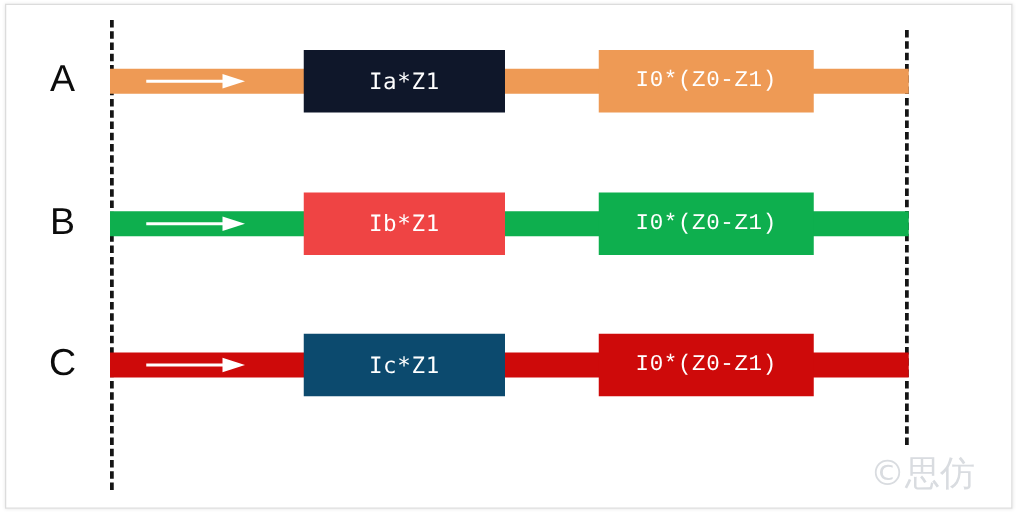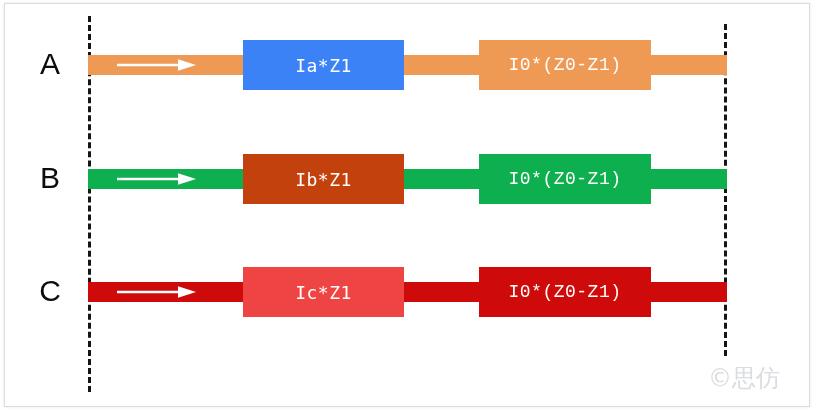--- a/index.html
+++ b/index.html
@@ -100,72 +100,72 @@
   }
 
   
   #watermark {
     position: absolute;
     right: 36px;
     bottom: 18px;
     text-align: center;
     color: #d9dce0;
     font-family: "DejaVu Sans", sans-serif;
-    font-size: 24px;
+    font-size: 28px;
     line-height: 33px;
     user-select: none;
   }
   #watermark div { white-space: nowrap; }
 </style>
 </head>
 <body>
 
 <div id="canvas">
 
   <div id="frame" style="border-color: rgb(220, 220, 220);"></div>
 
   <div id="dash-left" class="dashed-line" style="border-left-color: rgb(21, 21, 21);"></div>
   <div id="dash-right" class="dashed-line" style="border-left-color: rgb(21, 21, 21);"></div>
 
   <div id="row-a" class="phase-row">
     <div class="phase-label">A</div>
 
     <div class="thin-bar" style="background: rgb(238, 154, 85);"></div>
 
-    <div class="thick-box box-1" style="background: #3b82f6;">Ia*Z1</div>
+    <div class="thick-box box-1" style="background: #0f172a;">Ia*Z1</div>
 
     <div class="thick-box box-2" style="background: rgb(238, 154, 85);">I0*(Z0-Z1)</div>
 
     <svg class="arrow" viewBox="0 0 82 16">
       <line x1="1" y1="8" x2="66" y2="8" stroke="#ffffff" stroke-width="2.4"></line>
       <polygon points="62,2.2 80,8 62,13.8" fill="#ffffff"></polygon>
     </svg>
   </div>
 
   <div id="row-b" class="phase-row">
     <div class="phase-label">B</div>
 
     <div class="thin-bar" style="background: rgb(14, 175, 78);"></div>
 
-    <div class="thick-box box-1" style="background: #c2410c; text-align: center;">Ib*Z1</div>
+    <div class="thick-box box-1" style="background: #ef4444; text-align: center;">Ib*Z1</div>
 
     <div class="thick-box box-2" style="background: rgb(14, 175, 78);">I0*(Z0-Z1)</div>
 
     <svg class="arrow" viewBox="0 0 82 16">
       <line x1="1" y1="8" x2="66" y2="8" stroke="#ffffff" stroke-width="2.4"></line>
       <polygon points="62,2.2 80,8 62,13.8" fill="#ffffff"></polygon>
     </svg>
   </div>
 
   <div id="row-c" class="phase-row">
     <div class="phase-label">C</div>
 
     <div class="thin-bar" style="background: rgb(206, 10, 10);"></div>
 
-    <div class="thick-box box-1" style="background: #ef4444;">Ic*Z1</div>
+    <div class="thick-box box-1" style="background: #0c4a6e;">Ic*Z1</div>
 
     <div class="thick-box box-2" style="background: rgb(206, 10, 10);">I0*(Z0-Z1)</div>
 
     <svg class="arrow" viewBox="0 0 82 16">
       <line x1="1" y1="8" x2="66" y2="8" stroke="#ffffff" stroke-width="2.4"></line>
       <polygon points="62,2.2 80,8 62,13.8" fill="#ffffff"></polygon>
     </svg>
   </div>
 
   <div id="watermark" style="color: rgb(217, 220, 224);">

